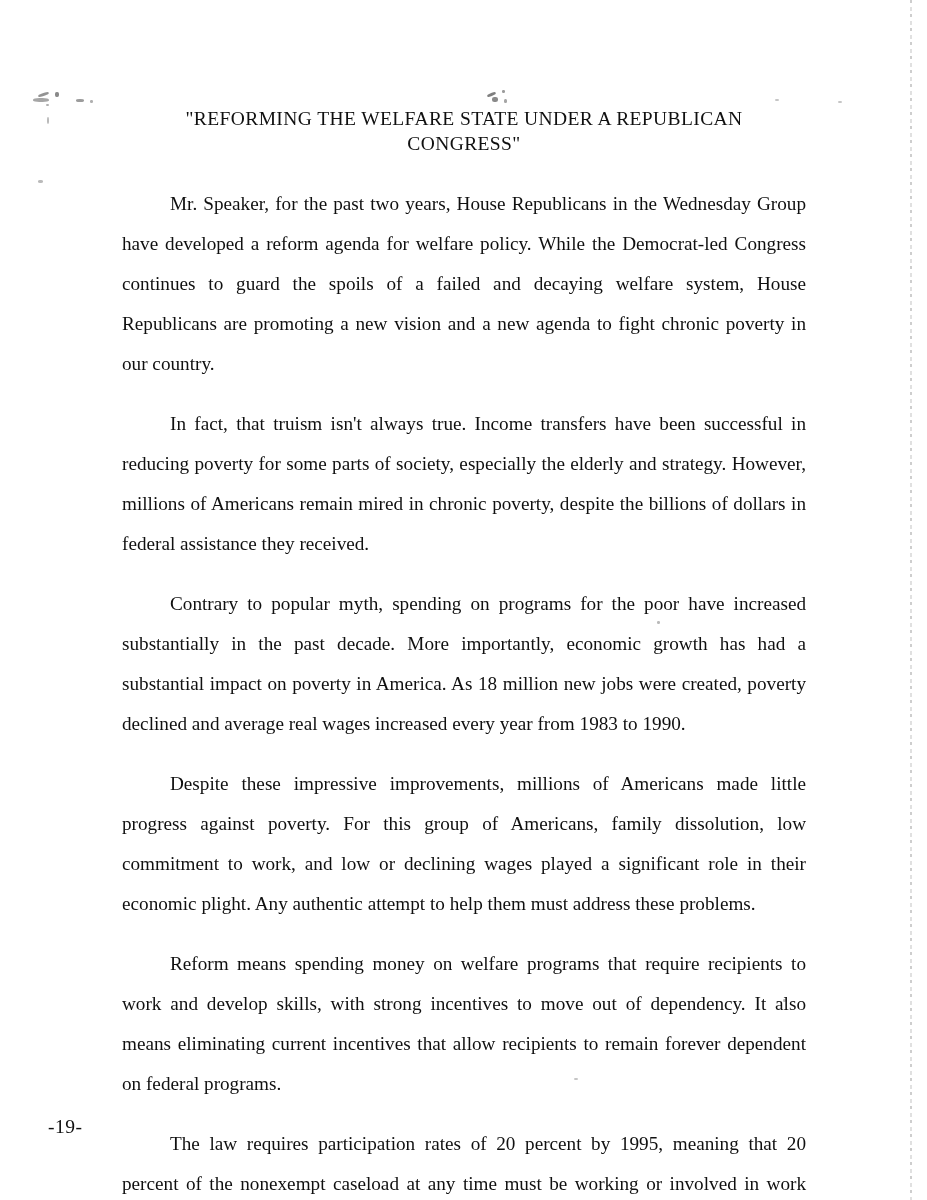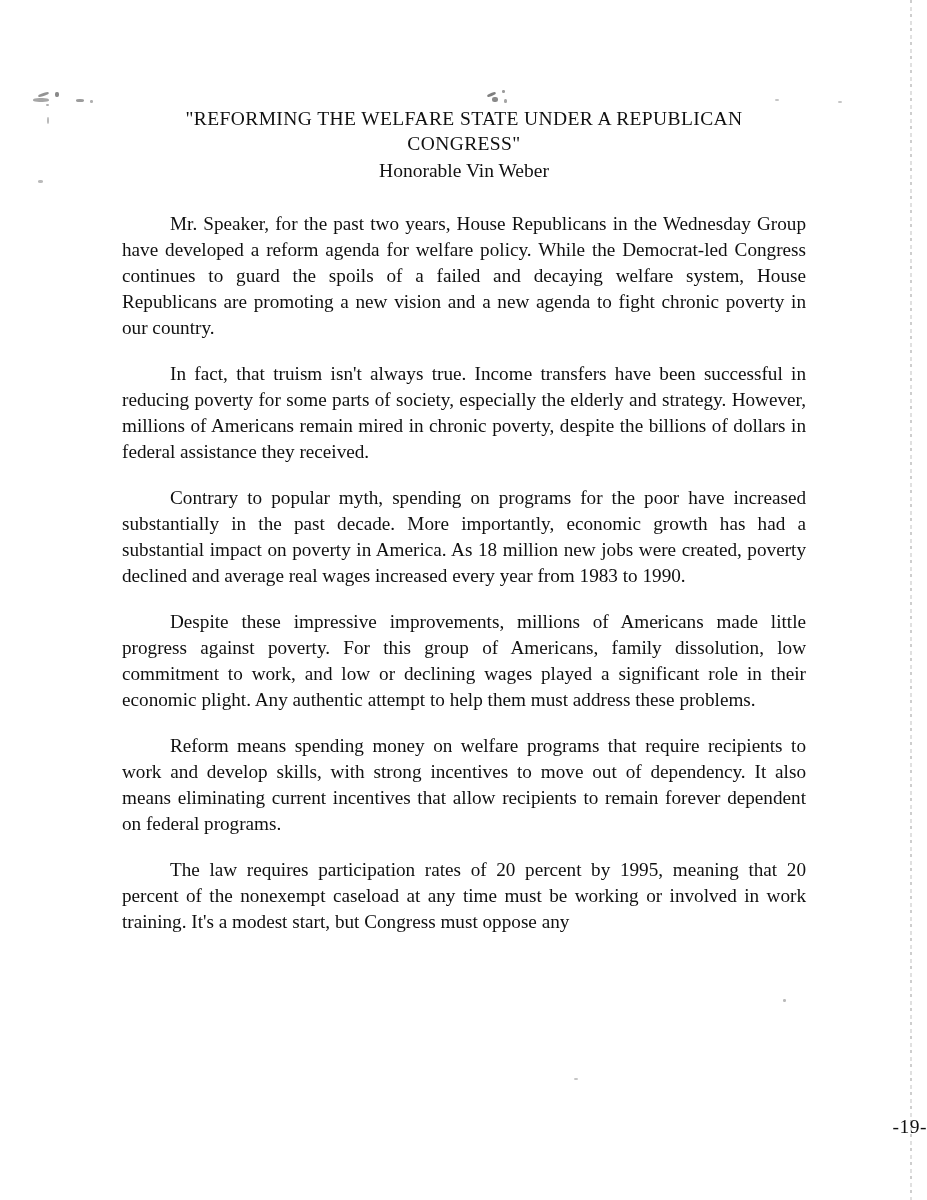--- a/index.html
+++ b/index.html
@@ -75,37 +75,38 @@
   }
 
   #body-text {
     margin-top: 28px;
   }
 
   .para {
     text-align: justify;
     text-justify: inter-word;
     font-size: 19.2px;
-    line-height: 26px;
+    line-height: 40px;
     margin: 0 0 20px 0;
     text-indent: 48px;
     hyphens: none;
   }
   .para:last-child {
     margin-bottom: 0;
   }
 
   #page-number {
     position: absolute;
     left: 0;
     right: 0;
     top: 1116px;
-    text-align: right;
+    text-align: left;
     font-size: 19.5px;
     letter-spacing: 0.5px;
+    padding-left: 48px;
   }
 </style>
 </head>
 <body>
 
 <div id="page">
 
   <div id="scan-seam"></div>
 
   <div class="speck" style="left:38px;  top:93px;  width:11px; height:3px; transform:rotate(-18deg); opacity:.55;"></div>
@@ -128,21 +129,20 @@
   <div class="speck" style="left:783px; top:999px; width:3px;  height:3px; opacity:.35;"></div>
   <div class="speck" style="left:574px; top:1078px; width:4px; height:2px; opacity:.3;"></div>
 
   <div id="content">
 
     <h1 id="doc-title">
       <span>"REFORMING THE WELFARE STATE UNDER A REPUBLICAN</span>
       <span class="line2">CONGRESS"</span>
     </h1>
 
-    <div id="doc-subtitle">Honorable Vin Weber</div>
 
     <div id="body-text">
       <p class="para">Mr. Speaker, for the past two years, House Republicans in the Wednesday Group have developed a reform agenda for welfare policy. While the Democrat-led Congress continues to guard the spoils of a failed and decaying welfare system, House Republicans are promoting a new vision and a new agenda to fight chronic poverty in our country.</p>
       <p class="para">In fact, that truism isn't always true.  Income transfers have been successful in reducing poverty for some parts of society, especially the elderly and strategy.  However, millions of Americans remain mired in chronic poverty, despite the billions of dollars in federal assistance they received.</p>
       <p class="para">Contrary to popular myth, spending on programs for the poor have increased substantially in the past decade.  More importantly, economic growth has had a substantial impact on poverty in America.  As 18 million new jobs were created, poverty declined and average real wages increased every year from 1983 to 1990.</p>
       <p class="para">Despite these impressive improvements, millions of Americans made little progress against poverty.  For this group of Americans, family dissolution, low commitment to work, and low or declining wages played a significant role in their economic plight.  Any authentic attempt to help them must address these problems.</p>
       <p class="para">Reform means spending money on welfare programs that require recipients to work and develop skills, with strong incentives to move out of dependency.  It also means eliminating current incentives that allow recipients to remain forever dependent on federal programs.</p>
       <p class="para">The law requires participation rates of 20 percent by 1995, meaning that 20 percent of the nonexempt caseload at any time must be working or involved in work training.  It's a modest start, but Congress must oppose any</p>
     </div>
 

